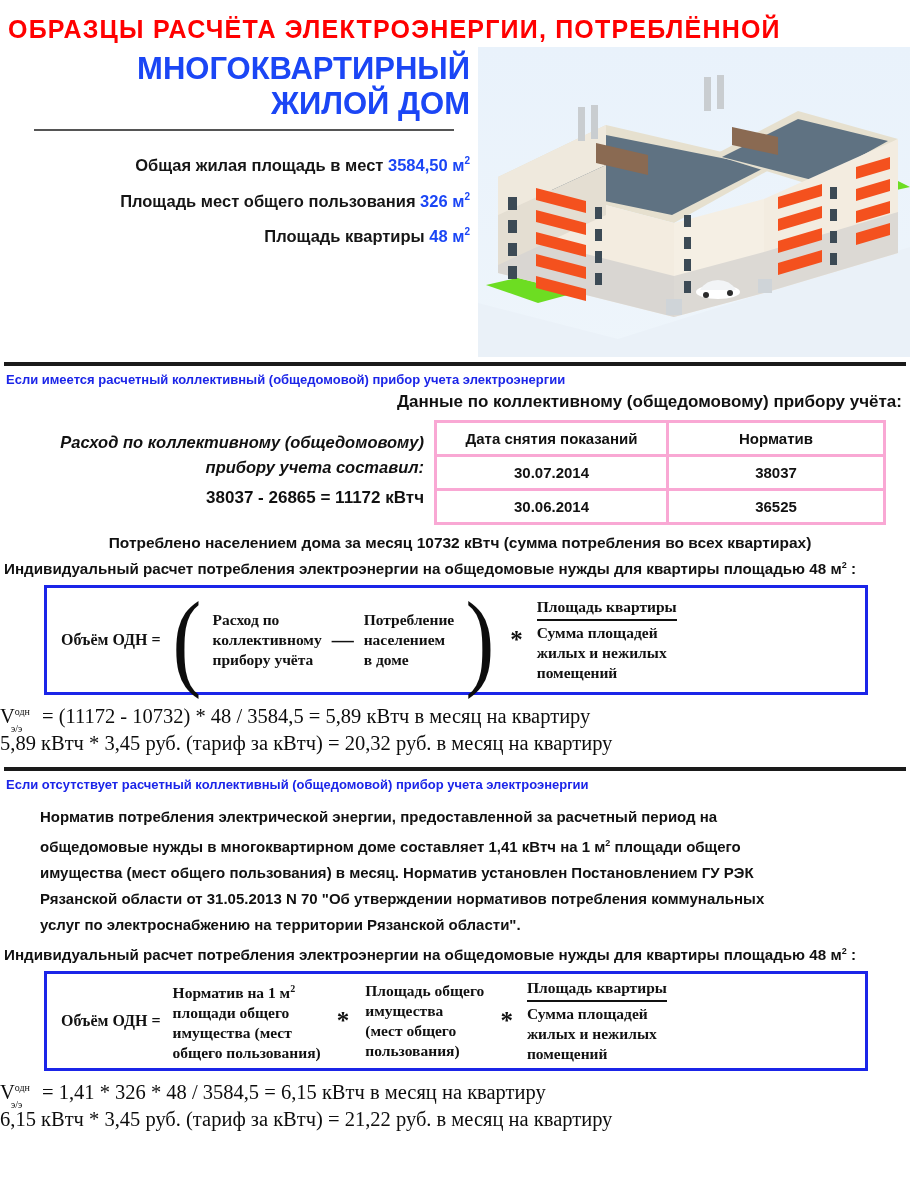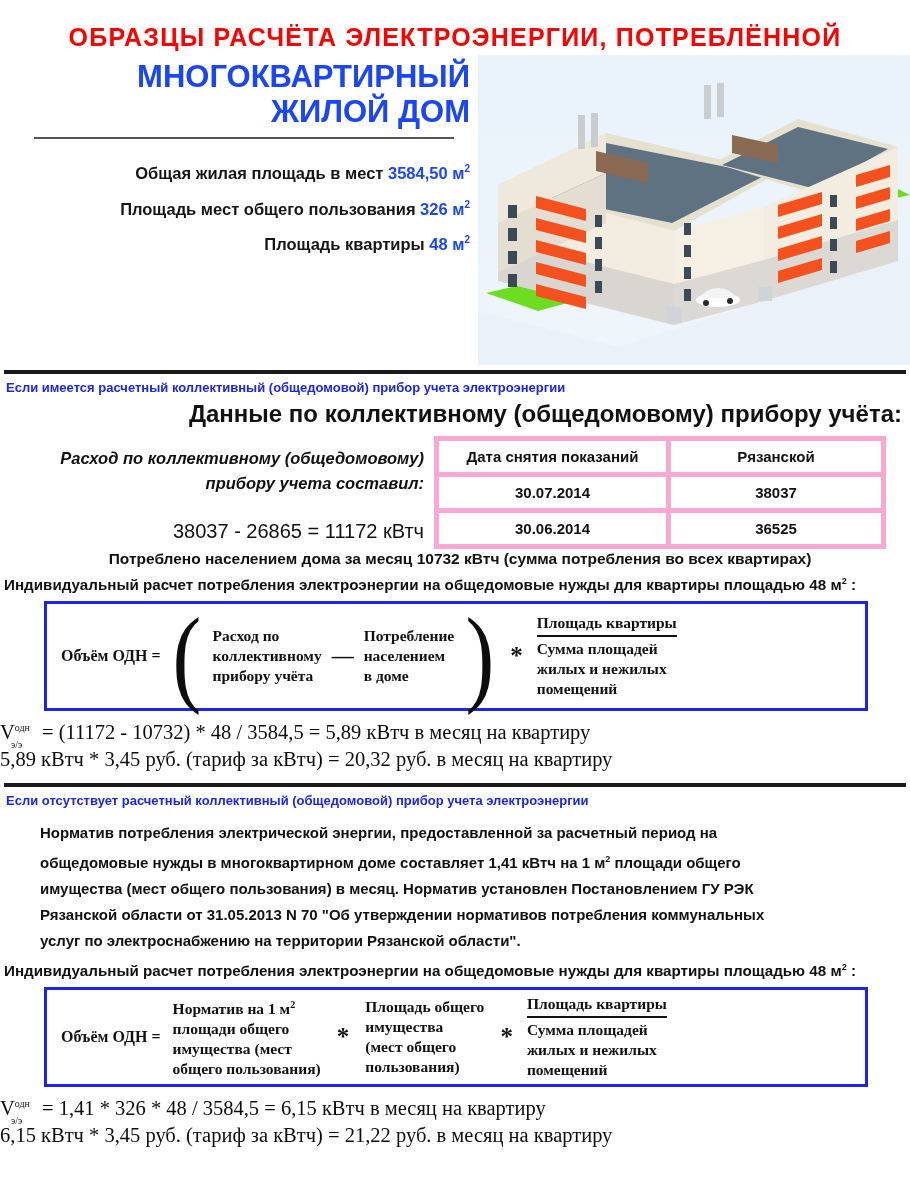--- a/index.html
+++ b/index.html
@@ -6,21 +6,21 @@
   body {
     width: 910px; height: 1203px;
     background: #ffffff;
     font-family: "Liberation Sans", sans-serif;
     color: #111111;
     overflow: hidden;
     position: relative;
   }
 
   
-  .title-block { padding: 22px 8px 2px 8px; text-align: center; }
+  .title-block { padding: 14px 8px 2px 8px; }
   .title-line {
     color: #FF0000;
     font-weight: bold;
     font-size: 25px;
     line-height: 31px;
     letter-spacing: 0.3px;
     white-space: nowrap;
   }
   .title-line.l1 { letter-spacing: 1.2px; }
 
@@ -59,40 +59,40 @@
 
   
   .rule-thick { height: 4px; background: #1a1a1a; margin: 0 4px; }
   .sec-head {
     color: #1B25E8; font-weight: bold; font-size: 13px;
     padding: 6px 6px 2px 6px; white-space: nowrap;
   }
 
   
   .meter-head {
-    text-align: right; font-weight: bold; font-size: 24px;
+    text-align: right; font-weight: bold; font-size: 17px;
     padding: 3px 8px 8px 0; color: #111; margin-left: 25px;
   }
   .meter-row { position: relative; height: 112px; }
   .meter-left {
     position: absolute; left: 0; top: 10px; width: 432px;
     text-align: right; padding-right: 8px;
   }
   .meter-left .it {
     font-style: italic; font-weight: bold; font-size: 16.5px; line-height: 25px; margin-left: 16px;
   }
   .meter-left .sum {
-    font-weight: normal; font-size: 20px; line-height: 30px; margin-top: 20px;
+    font-weight: bold; font-size: 17px; line-height: 30px; margin-top: 3px;
   }
   table.meter {
     position: absolute; left: 434px; top: 0; width: 452px;
     border-collapse: collapse;
   }
   table.meter th, table.meter td {
-    border: 5px solid #f9a8d4;
+    border: 3px solid #f9a8d4;
     text-align: center; padding: 7px 4px;
   }
   table.meter th { font-size: 15px; font-weight: bold; }
   table.meter td { font-size: 15px; font-weight: bold; }
   table.meter .c1 { width: 232px; }
 
   .note-center {
     text-align: center; font-size: 15.5px; font-weight: bold;
     padding: 2px 4px 0 14px; color: #111;
   }
@@ -290,21 +290,21 @@
   <div class="meter-left">
     <div class="it">Расход по коллективному (общедомовому)</div>
     <div class="it">прибору учета составил:</div>
     <div class="sum">38037 - 26865 = 11172 кВтч</div>
   </div>
 
   <table class="meter">
     <thead>
       <tr>
         <th class="c1">Дата снятия показаний</th>
-        <th>Рязанской</th>
+        <th>Норматив</th>
       </tr>
     </thead>
     <tbody>
       <tr>
         <td>30.07.2014</td>
         <td>38037</td>
       </tr>
       <tr>
         <td>30.06.2014</td>
         <td>36525</td>

